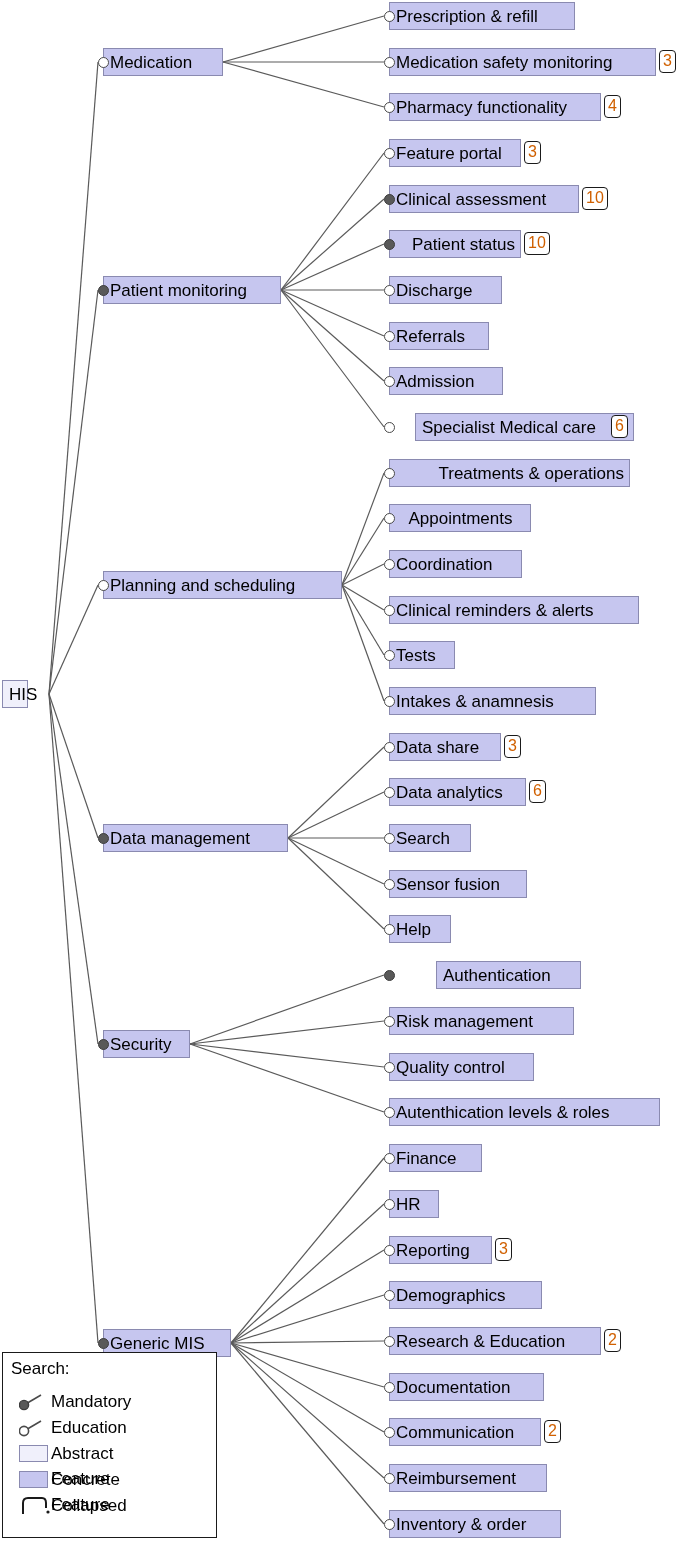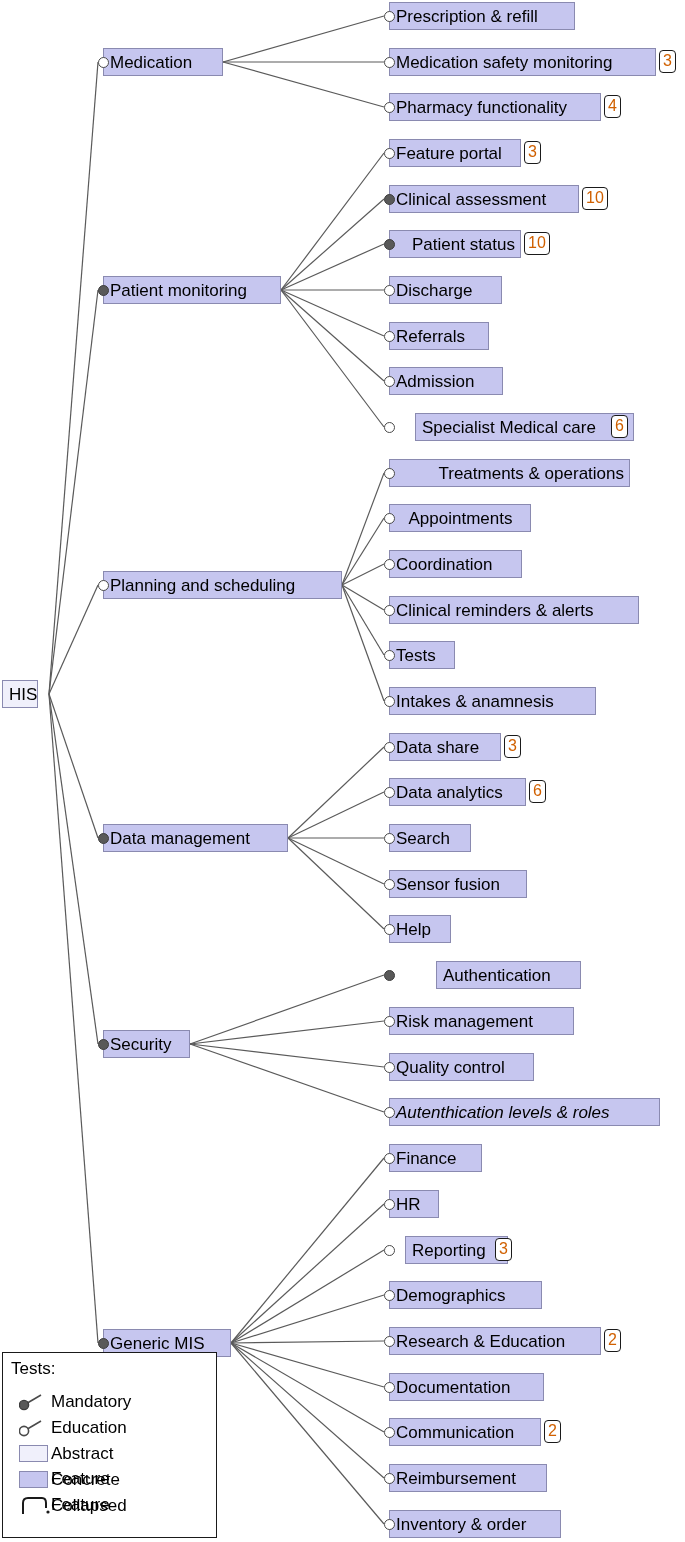--- a/index.html
+++ b/index.html
@@ -108,21 +108,21 @@
       <line x1="231" y1="1343" x2="384" y2="1204" stroke="#5a5a5a" stroke-width="1.2"></line>
       <line x1="231" y1="1343" x2="384" y2="1250" stroke="#5a5a5a" stroke-width="1.2"></line>
       <line x1="231" y1="1343" x2="384" y2="1295" stroke="#5a5a5a" stroke-width="1.2"></line>
       <line x1="231" y1="1343" x2="384" y2="1341" stroke="#5a5a5a" stroke-width="1.2"></line>
       <line x1="231" y1="1343" x2="384" y2="1387" stroke="#5a5a5a" stroke-width="1.2"></line>
       <line x1="231" y1="1343" x2="384" y2="1432" stroke="#5a5a5a" stroke-width="1.2"></line>
       <line x1="231" y1="1343" x2="384" y2="1478" stroke="#5a5a5a" stroke-width="1.2"></line>
       <line x1="231" y1="1343" x2="384" y2="1524" stroke="#5a5a5a" stroke-width="1.2"></line>
     </svg>
   <div id="nodes">
-      <div class="node abstract" style="left: 2px; top: 680px; width: 36px; text-align: center;"><span>HIS</span></div>
+      <div class="node abstract" style="left: 2px; top: 680px; width: 26px; text-align: center;"><span>HIS</span></div>
       <div class="node" style="left: 103px; top: 48px; width: 120px;"><span>Medication</span></div>
       <div class="marker" style="left: 98px; top: 56.5px;"></div>
       <div class="node" style="left: 389px; top: 2px; width: 186px;"><span>Prescription &amp; refill</span></div>
       <div class="marker" style="left: 384px; top: 10.5px;"></div>
       <div class="node" style="left: 389px; top: 48px; width: 267px;"><span>Medication safety monitoring</span></div>
       <div class="marker" style="left: 384px; top: 56.5px;"></div>
       <div class="badge" style="left: 659px; top: 50px; width: 17px;">3</div>
       <div class="node" style="left: 389px; top: 93px; width: 212px;"><span>Pharmacy functionality</span></div>
       <div class="marker" style="left: 384px; top: 101.5px;"></div>
       <div class="badge" style="left: 604px; top: 95px; width: 17px;">4</div>
@@ -175,49 +175,49 @@
       <div class="node" style="left: 389px; top: 915px; width: 62px;"><span>Help</span></div>
       <div class="marker" style="left: 384px; top: 923.5px;"></div>
       <div class="node" style="left: 103px; top: 1030px; width: 87px;"><span>Security</span></div>
       <div class="marker mandatory" style="left: 98px; top: 1038.5px;"></div>
       <div class="node" style="left: 389px; top: 961px; width: 145px; margin-left: 47px;"><span>Authentication</span></div>
       <div class="marker mandatory" style="left: 384px; top: 969.5px;"></div>
       <div class="node" style="left: 389px; top: 1007px; width: 185px;"><span>Risk management</span></div>
       <div class="marker" style="left: 384px; top: 1015.5px;"></div>
       <div class="node" style="left: 389px; top: 1053px; width: 145px;"><span>Quality control</span></div>
       <div class="marker" style="left: 384px; top: 1061.5px;"></div>
-      <div class="node" style="left: 389px; top: 1098px; width: 271px; font-style: italic;"><span>Autenthication levels &amp; roles</span></div>
+      <div class="node" style="left: 389px; top: 1098px; width: 271px;"><span>Autenthication levels &amp; roles</span></div>
       <div class="marker" style="left: 384px; top: 1106.5px;"></div>
       <div class="node" style="left: 103px; top: 1329px; width: 128px;"><span>Generic MIS</span></div>
       <div class="marker mandatory" style="left: 98px; top: 1337.5px;"></div>
       <div class="node" style="left: 389px; top: 1144px; width: 93px;"><span>Finance</span></div>
       <div class="marker" style="left: 384px; top: 1152.5px;"></div>
       <div class="node" style="left: 389px; top: 1190px; width: 50px;"><span>HR</span></div>
       <div class="marker" style="left: 384px; top: 1198.5px;"></div>
-      <div class="node" style="left: 389px; top: 1236px; width: 103px; margin-left: 16px;"><span>Reporting</span></div>
+      <div class="node" style="left: 389px; top: 1236px; width: 103px;"><span>Reporting</span></div>
       <div class="marker" style="left: 384px; top: 1244.5px;"></div>
       <div class="badge" style="left: 495px; top: 1238px; width: 17px;">3</div>
       <div class="node" style="left: 389px; top: 1281px; width: 153px;"><span>Demographics</span></div>
       <div class="marker" style="left: 384px; top: 1289.5px;"></div>
       <div class="node" style="left: 389px; top: 1327px; width: 212px;"><span>Research &amp; Education</span></div>
       <div class="marker" style="left: 384px; top: 1335.5px;"></div>
       <div class="badge" style="left: 604px; top: 1329px; width: 17px;">2</div>
       <div class="node" style="left: 389px; top: 1373px; width: 155px;"><span>Documentation</span></div>
       <div class="marker" style="left: 384px; top: 1381.5px;"></div>
       <div class="node" style="left: 389px; top: 1418px; width: 152px;"><span>Communication</span></div>
       <div class="marker" style="left: 384px; top: 1426.5px;"></div>
       <div class="badge" style="left: 544px; top: 1420px; width: 17px;">2</div>
       <div class="node" style="left: 389px; top: 1464px; width: 158px;"><span>Reimbursement</span></div>
       <div class="marker" style="left: 384px; top: 1472.5px;"></div>
       <div class="node" style="left: 389px; top: 1510px; width: 172px;"><span>Inventory &amp; order</span></div>
       <div class="marker" style="left: 384px; top: 1518.5px;"></div>
     </div>
 
   <div id="legend">
-    <div class="title">Tests:</div>
+    <div class="title">Search:</div>
 
     <div class="leg-row" style="top:36px;">
       <svg class="leg-mark" width="26" height="18">
         <line x1="5" y1="12" x2="22" y2="2" stroke="#4a4a4a" stroke-width="1.6"></line>
         <circle cx="5" cy="12" r="4.6" fill="#595959" stroke="#3d3d3d" stroke-width="1.4"></circle>
       </svg>
       <span class="leg-label">Mandatory</span>
     </div>
 
     <div class="leg-row" style="top:62px;">

